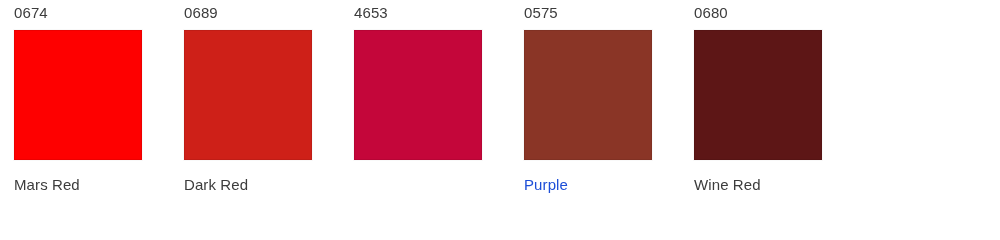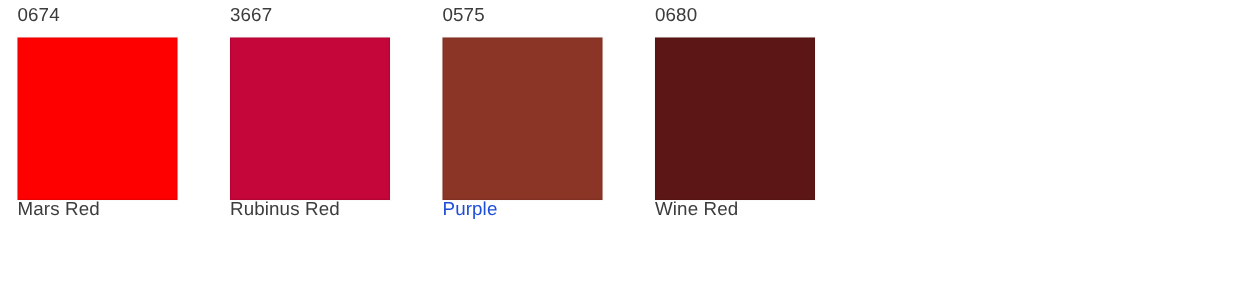--- a/index.html
+++ b/index.html
@@ -50,40 +50,45 @@
     height: 130px;
     box-sizing: border-box;
     border: 1px solid rgba(0, 0, 0, 0.07);
     box-shadow: 0 0 0 1px rgba(0, 0, 0, 0.025);
     background-color: #ffffff;
   }
   .swatch-name {
     font-size: 15px;
     line-height: 15px;
     color: #3c3c3c;
+    margin-top: 17px;
     letter-spacing: 0.1px;
     white-space: nowrap;
   }
 </style>
 </head>
 <body style="background: rgb(255, 255, 255);">
 
 <div class="palette">
 
   <div class="swatch-cell">
     <div class="swatch-code" style="color: rgb(60, 60, 60);">0674</div>
     <div class="swatch-chip" style="background-color: rgb(254, 0, 0);"></div>
     <div class="swatch-name" style="color: rgb(60, 60, 60);">Mars Red</div>
   </div>
 
+  <div class="swatch-cell">
+    <div class="swatch-code" style="color: rgb(60, 60, 60);">0689</div>
+    <div class="swatch-chip" style="background-color: rgb(206, 32, 24);"></div>
+    <div class="swatch-name" style="color: rgb(60, 60, 60);">Dark Red</div>
+  </div>
 
   <div class="swatch-cell">
-    <div class="swatch-code" style="color: rgb(60, 60, 60);">3667</div>
+    <div class="swatch-code" style="color: rgb(60, 60, 60);">4653</div>
     <div class="swatch-chip" style="background-color: rgb(196, 6, 58);"></div>
-    <div class="swatch-name" style="color: rgb(60, 60, 60);">Rubinus Red</div>
   </div>
 
   <div class="swatch-cell">
     <div class="swatch-code" style="color: rgb(60, 60, 60);">0575</div>
     <div class="swatch-chip" style="background-color: rgb(138, 53, 38);"></div>
     <div class="swatch-name" style="color: #1d4ed8;">Purple</div>
   </div>
 
   <div class="swatch-cell">
     <div class="swatch-code" style="color: rgb(60, 60, 60);">0680</div>

